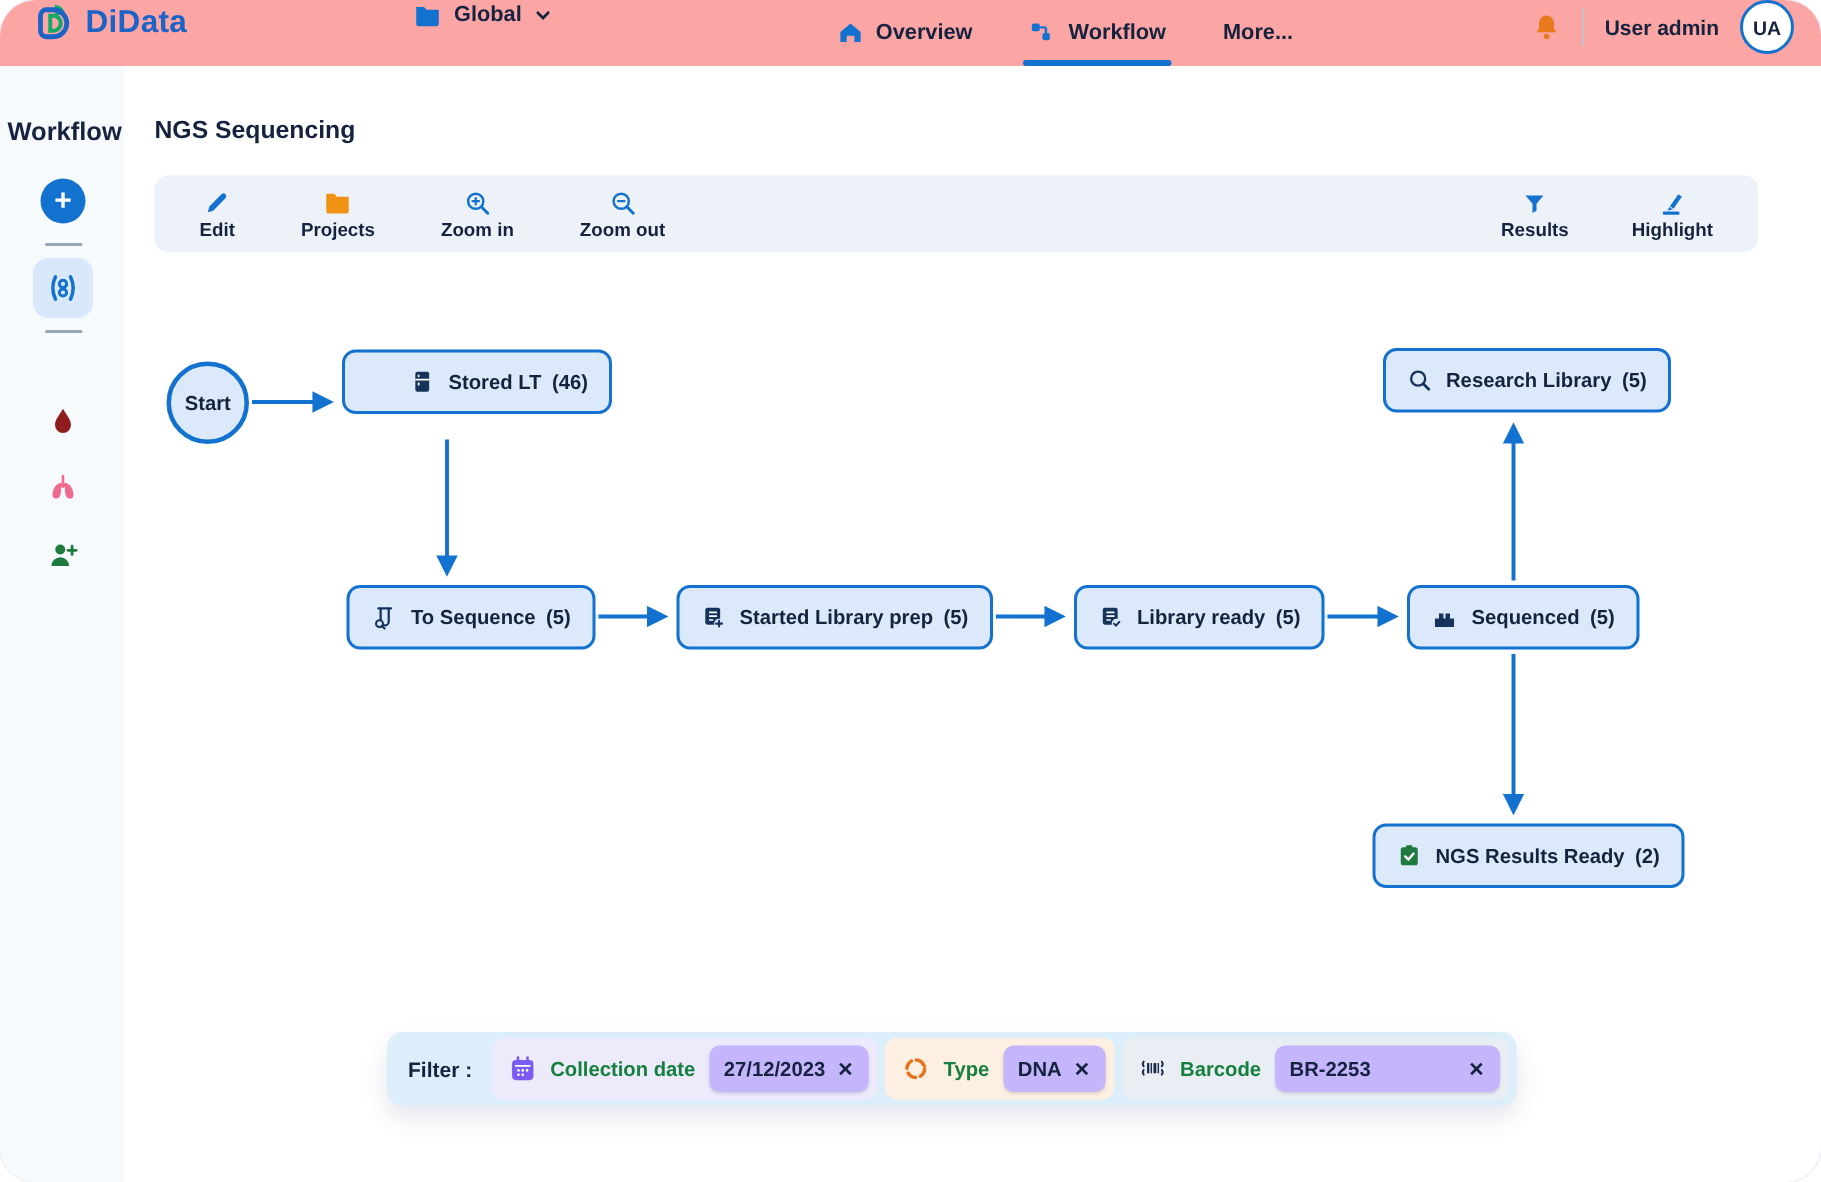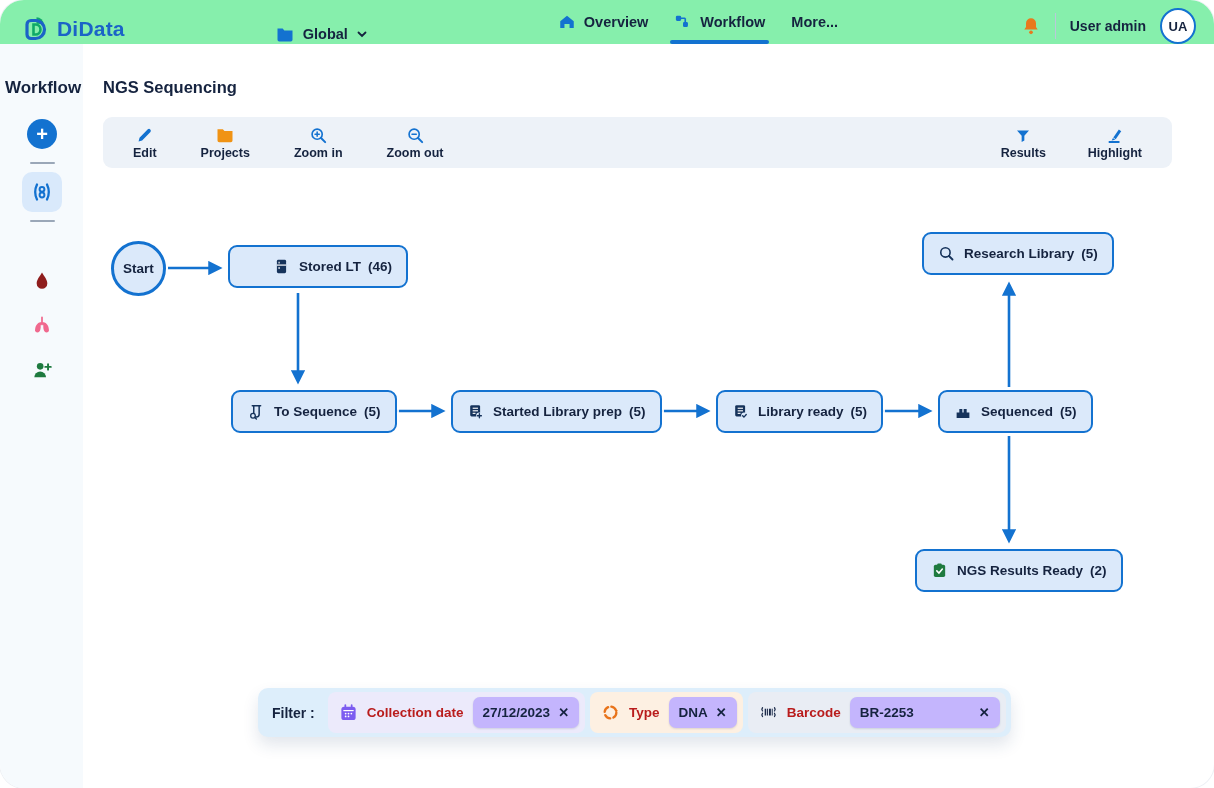--- a/index.html
+++ b/index.html
@@ -1,26 +1,26 @@
 <!DOCTYPE html>
 <html><head>
 <meta charset="utf-8">
 <style>
   * { margin:0; padding:0; box-sizing:border-box; }
   html,body { background:#ffffff; }
   body { font-family:"Liberation Sans", sans-serif; width:1214px; height:788px; }
   .app { position:relative; width:1214px; height:788px; border-radius:24px; overflow:hidden; background:#ffffff; box-shadow:0 0 0 1px #eef1f5; }
 
   
-  .topbar { position:absolute; left:0; top:0; width:1214px; height:44px; background:#86efac; display:flex; align-items:flex-end; z-index:30; }
+  .topbar { position:absolute; left:0; top:0; width:1214px; height:44px; background:#fca5a5; display:flex; align-items:flex-start; z-index:30; }
   .brand { display:flex; align-items:center; gap:7px; margin-left:20px; cursor:pointer; }
   .brand-name { font-size:21px; font-weight:bold; color:#1b63c7; letter-spacing:.2px; }
   .scope { display:flex; align-items:center; gap:8px; margin-left:150px; cursor:pointer; }
   .scope-label { font-size:14.5px; font-weight:bold; color:#15233f; }
-  .nav { display:flex; align-items:center; gap:26px; margin-left:190px; height:44px; }
+  .nav { display:flex; align-items:center; gap:38px; margin-left:190px; height:44px; }
   .nav-item { position:relative; display:flex; align-items:center; gap:8px; height:44px; cursor:pointer; }
   .nav-label { font-size:14.5px; font-weight:bold; color:#15233f; }
   .nav-item.active .nav-label { color:#15233f; }
   .nav-item.active::after { content:""; position:absolute; left:-4px; right:-4px; bottom:0; height:4px; border-radius:3px; background:#1372d0; }
   .user-area { margin-left:auto; display:flex; align-items:center; gap:14px; margin-right:18px; }
   .bell-btn { cursor:pointer; display:flex; }
   .v-divider { width:1px; height:26px; background:#b9c8da; }
   .user-name { font-size:14px; font-weight:bold; color:#15233f; }
   .avatar { width:36px; height:36px; border-radius:50%; background:#ffffff; border:2.5px solid #1372d0; display:flex; align-items:center; justify-content:center; font-size:13px; font-weight:bold; color:#15233f; cursor:pointer; }
 
@@ -51,21 +51,21 @@
   .node-count { font-size:13.5px; font-weight:bold; color:#15233f; white-space:nowrap; margin-left:-2px; }
   .start-node { position:absolute; left:111px; top:241px; width:55px; height:55px; border-radius:50%; background:#dbe9fa; border:3px solid #1372d0; display:flex; align-items:center; justify-content:center; font-size:13.5px; font-weight:bold; color:#15233f; cursor:pointer; }
 
   
   .filter-bar { position:absolute; left:258px; top:688px; height:49px; background:#ddeefb; border-radius:10px; display:flex; align-items:center; padding:4px 5px 4px 14px; gap:5px; box-shadow:0 8px 16px rgba(30,60,110,.13); z-index:15; }
   .filter-bar-label { font-size:14px; font-weight:bold; color:#15233f; margin-right:8px; white-space:nowrap; }
   .filter-seg { height:41px; border-radius:8px; display:flex; align-items:center; gap:9px; padding:0 6px 0 11px; }
   .seg-date { background:#eceafb; }
   .seg-type { background:#fdf0e2; }
   .seg-barcode { background:#e9edf4; }
-  .filter-seg-name { font-size:13.5px; font-weight:bold; color:#b91c1c; white-space:nowrap; }
+  .filter-seg-name { font-size:13.5px; font-weight:bold; color:#15803d; white-space:nowrap; }
   .filter-chip { background:#c4b5fd; border-radius:7px; height:31px; display:flex; align-items:center; gap:8px; padding:0 10px; box-shadow:0 1px 2px rgba(20,40,80,.14); cursor:pointer; }
   .chip-value { font-size:13.5px; font-weight:bold; color:#15233f; white-space:nowrap; }
   .chip-x { font-size:13px; font-weight:bold; color:#15233f; cursor:pointer; line-height:1; }
   .chip-wide { width:150px; justify-content:space-between; }
 </style>
 </head>
 <body>
 
 <div class="app">
 
@@ -257,21 +257,21 @@
       <line x1="650" y1="411" x2="707" y2="411" stroke="#1372d0" stroke-width="2.6" marker-end="url(#arrow)"></line>
       <line x1="872" y1="411" x2="929" y2="411" stroke="#1372d0" stroke-width="2.6" marker-end="url(#arrow)"></line>
       <line x1="1009" y1="387" x2="1009" y2="285" stroke="#1372d0" stroke-width="2.6" marker-end="url(#arrow)"></line>
       <line x1="1009" y1="436" x2="1009" y2="540" stroke="#1372d0" stroke-width="2.6" marker-end="url(#arrow)"></line>
     </svg>
 
     <div class="start-node">
       <span>Start</span>
     </div>
 
-    <div class="node" style="left:228px; top:245px;padding-left:43px;">
+    <div class="node" style="left:228px; top:233px;padding-left:43px;">
       <span style="display:flex">
         <svg width="17" height="17" viewBox="0 0 24 24">
           <rect x="5.5" y="2.5" width="13" height="19" rx="2" fill="#16335b"></rect>
           <line x1="5.5" y1="10" x2="18.5" y2="10" stroke="#fff" stroke-width="1.7"></line>
           <line x1="8.6" y1="5.4" x2="8.6" y2="7.6" stroke="#fff" stroke-width="1.6"></line>
           <line x1="8.6" y1="12.6" x2="8.6" y2="15.6" stroke="#fff" stroke-width="1.6"></line>
         </svg>
       </span>
       <span class="node-label">Stored LT</span>
       <span class="node-count">(46)</span>

